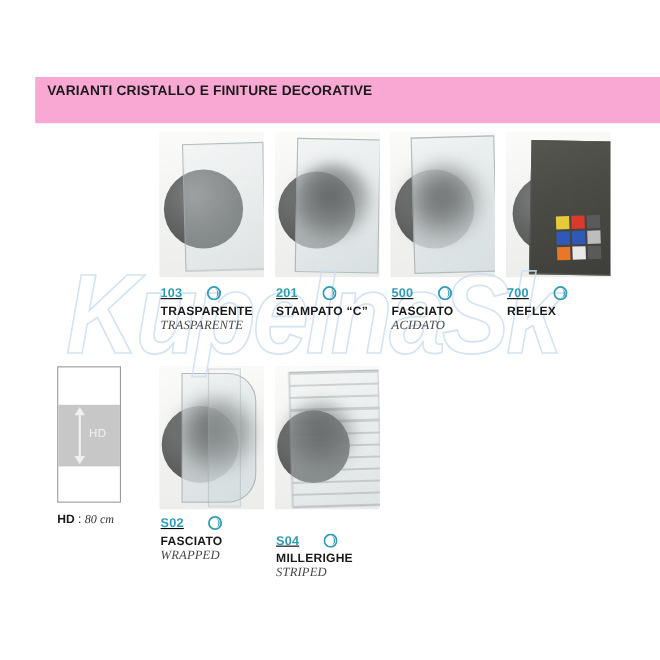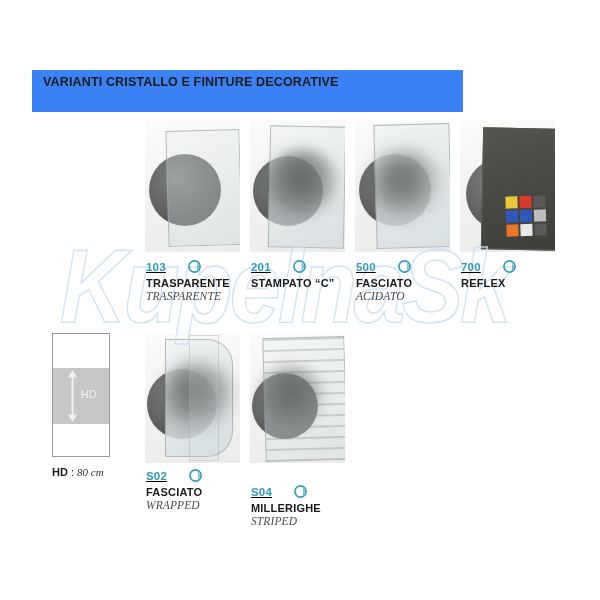--- a/index.html
+++ b/index.html
@@ -36,23 +36,23 @@
     z-index: 5;
     transform: scaleY(1.12);
     transform-origin: left top;
   }
 
   
   .header-band {
     position: absolute;
     left: 32px;
     top: 70px;
-    width: 431px;
+    width: 568px;
     height: 42px;
-    background: #3b82f6;
+    background: #f9a8d4;
     z-index: 2;
   }
   .header-title {
     position: absolute;
     left: 11px;
     top: 5px;
     font-size: 12.5px;
     font-weight: 700;
     color: #1a1a1a;
     letter-spacing: .15px;

